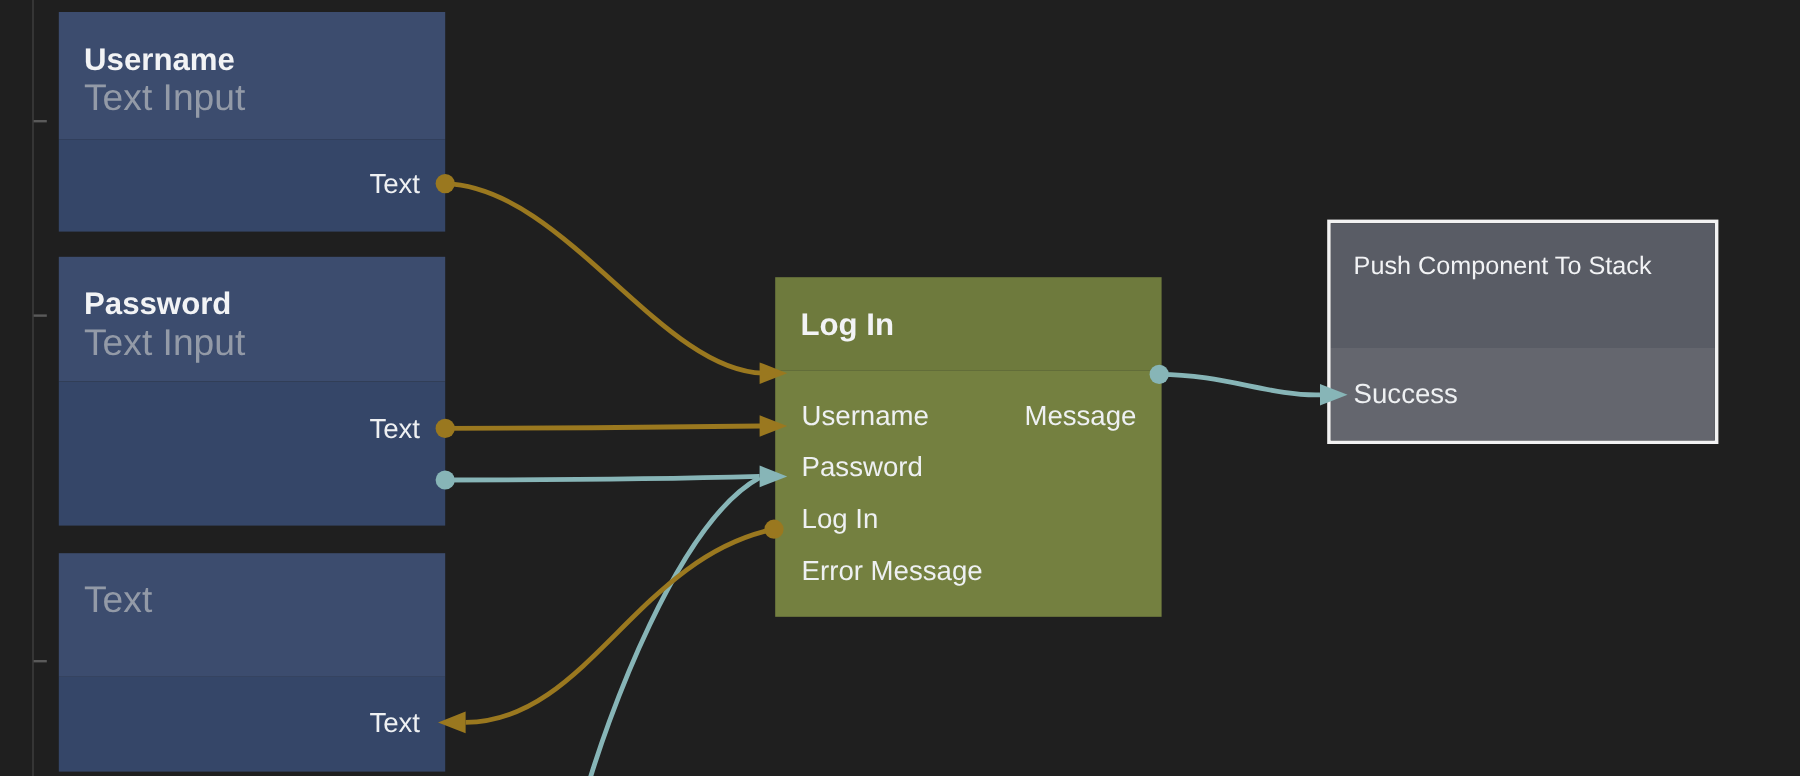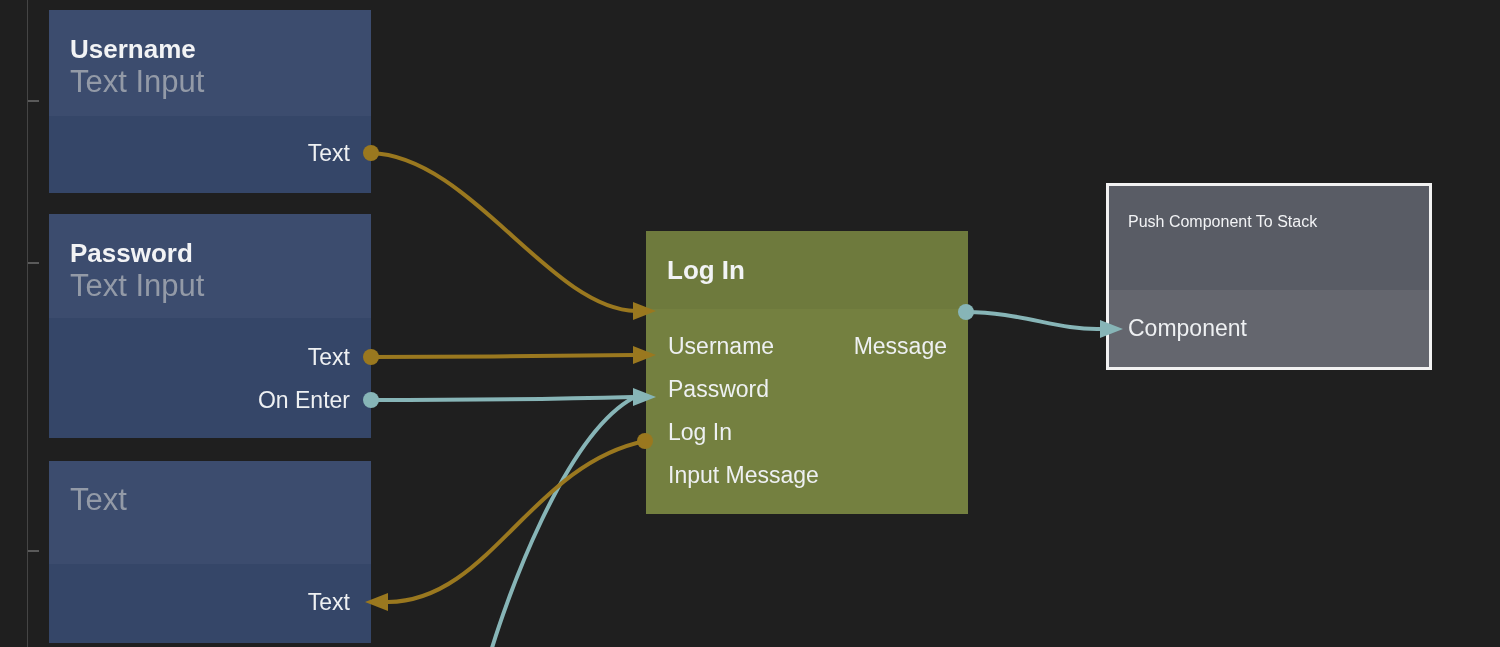--- a/index.html
+++ b/index.html
@@ -31,21 +31,21 @@
   .node-body{position:relative;}
   .node.blue .node-header{background:var(--blue-header);}
   .node.blue .node-body{background:var(--blue-body);}
   .node.green .node-header{background:var(--green-header);}
   .node.green .node-body{background:var(--green-body);}
   .node.gray .node-header{background:var(--gray-header);}
   .node.gray .node-body{background:var(--gray-body);}
   .node.selected{border:3px solid var(--selection-border);}
 
   .node-title{color:var(--title-text);font-size:26px;font-weight:600;line-height:33px;white-space:pre-wrap;}
-  .node.gray .node-title{font-size:16px;font-weight:400;line-height:31px;width:250px;padding-top:0px;}
+  .node.gray .node-title{font-size:21px;font-weight:400;line-height:31px;width:250px;padding-top:0px;}
   .node-subtitle{color:var(--subtitle-text);font-size:31px;font-weight:400;line-height:32px;}
 
   .port{position:absolute;height:43px;line-height:43px;font-size:23px;color:var(--port-text);white-space:nowrap;}
   .port.out{right:21px;text-align:right;}
   .port.in{left:22px;text-align:left;}
 
   #node-username{left:49px;top:10px;width:322px;height:183px;}
   #node-username .node-header{height:106px;}
   #node-username .node-body{height:77px;}
   #node-username .port-text{top:16px;}
@@ -97,52 +97,51 @@
     </div>
   </div>
 
   <div class="node blue" id="node-password">
     <div class="node-header">
       <div class="node-title">Password</div>
       <div class="node-subtitle">Text Input</div>
     </div>
     <div class="node-body">
       <span class="port out port-text">Text</span>
-      <span class="port out port-on-enter">On Enter</span>
     </div>
   </div>
 
   <div class="node blue" id="node-error">
     <div class="node-header">
       <div class="node-subtitle">Text</div>
     </div>
     <div class="node-body">
       <span class="port out port-text">Text</span>
     </div>
   </div>
 
   <div class="node green" id="node-login">
     <div class="node-header">
       <div class="node-title">Log In</div>
     </div>
     <div class="node-body">
       <span class="port in port-username">Username</span>
       <span class="port in port-password">Password</span>
       <span class="port in port-login">Log In</span>
-      <span class="port in port-error-message">Input Message</span>
+      <span class="port in port-error-message">Error Message</span>
       <span class="port out port-success">Message</span>
     </div>
   </div>
 
   <div class="node gray selected" id="node-push">
     <div class="node-header">
       <div class="node-title">Push Component To Stack</div>
     </div>
     <div class="node-body">
-      <span class="port in port-navigate">Component</span>
+      <span class="port in port-navigate">Success</span>
     </div>
   </div>
 
   <svg class="wires" viewBox="0 0 1500 647" xmlns="http://www.w3.org/2000/svg">
 
     <path d="M 371 153 C 470 156, 550 309, 636 311" fill="none" stroke-width="4" stroke="#9a781f"></path>
     <polygon points="633,302 656,311 633,320" fill="#9a781f"></polygon>
 
     <path d="M 371 357 C 450 357, 560 356, 634 355" fill="none" stroke-width="4" stroke="#9a781f"></path>
     <polygon points="633,346 656,355 633,364" fill="#9a781f"></polygon>

